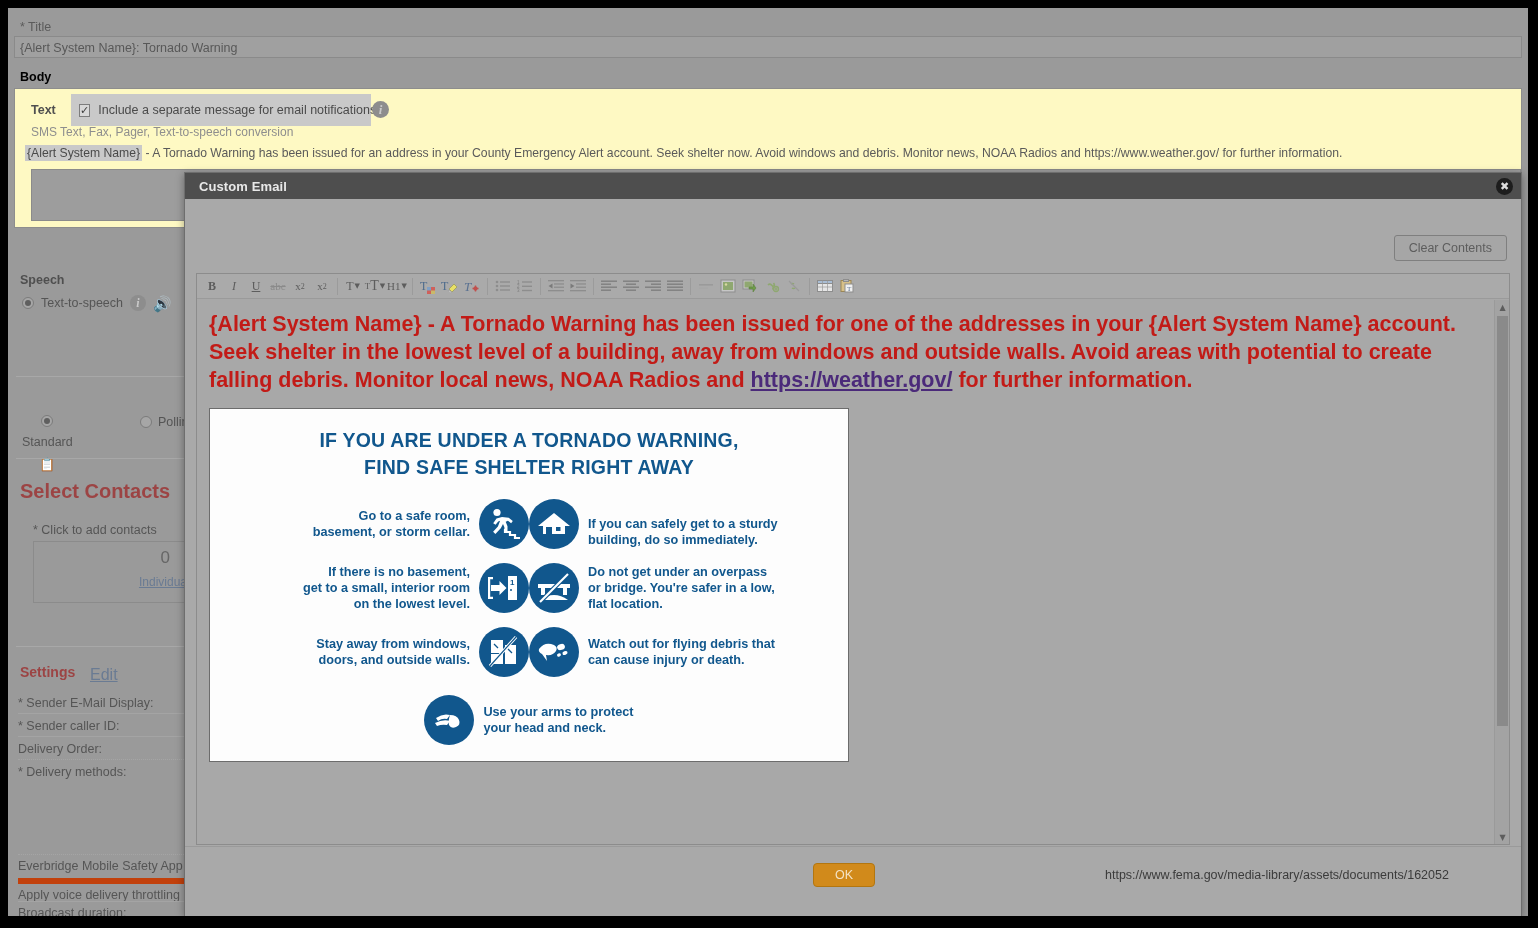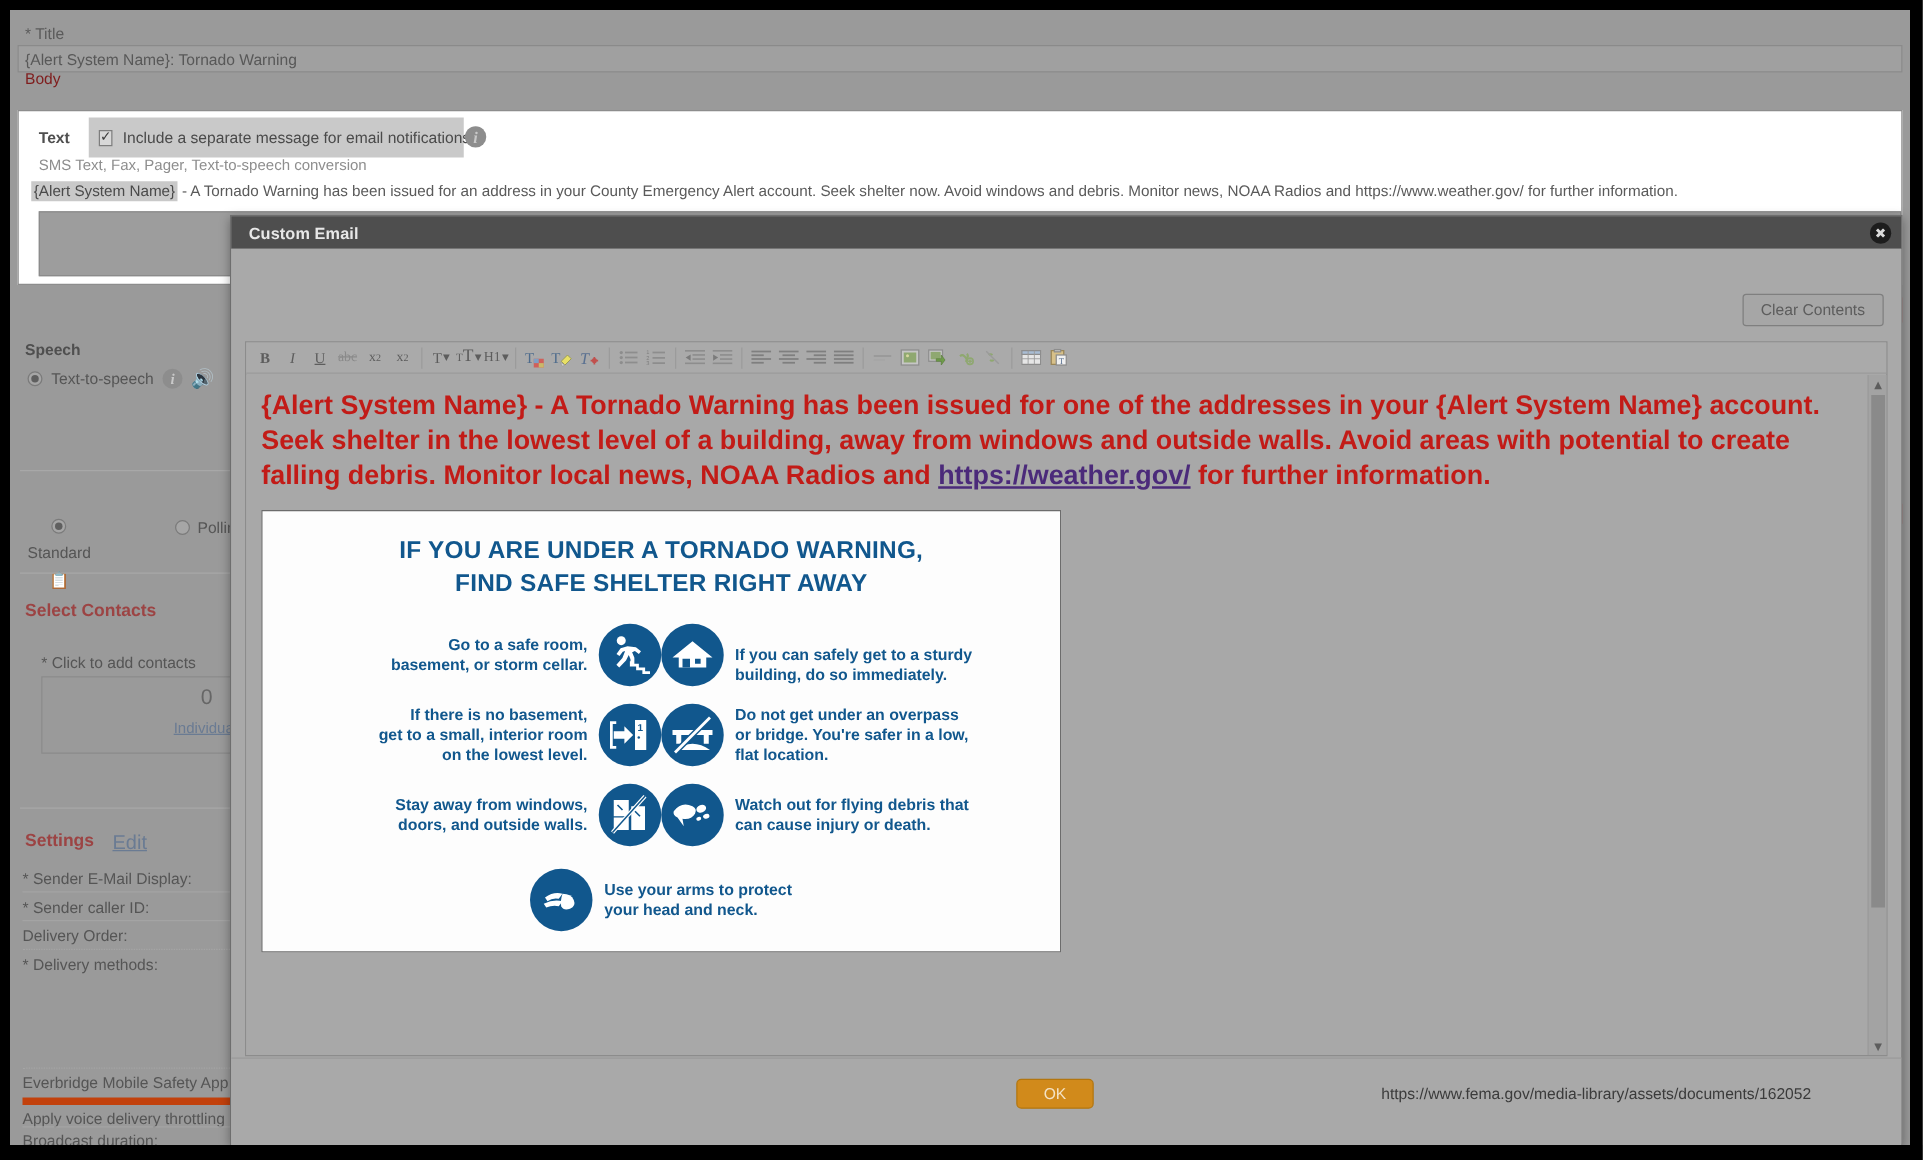--- a/index.html
+++ b/index.html
@@ -32,24 +32,24 @@
     background:#9a9a9a;
     color:#5a5a5a;
     z-index:1;
   }
 
   #title-label   { position:absolute; left:12px; top:12px; font-size:12.5px; color:#5b5b5b; }
   #title-input   { position:absolute; left:6px;  top:28px; width:1508px; height:22px;
                    background:#a0a0a0; border:1px solid #8a8a8a;
                    font-size:12.5px; color:#585858; padding:3px 5px; line-height:16px;
                    white-space:nowrap; overflow:hidden; }
-  #body-label    { position:absolute; left:12px; top:48px; font-size:12.5px; font-weight:normal; color:#7f1d1d; }
+  #body-label    { position:absolute; left:12px; top:62px; font-size:12.5px; font-weight:bold; color:#000000; }
 
   #text-panel    { position:absolute; left:6px; top:80px; width:1508px; height:140px;
-                   background:#ffffff; border:1px solid #8d8d8d; }
+                   background:#fef9c3; border:1px solid #8d8d8d; }
   #text-label    { position:absolute; left:16px; top:14px; font-size:12.5px; font-weight:bold; color:#4f4f4f; }
   #email-chk-box { position:absolute; left:56px; top:5px; width:300px; height:32px;
                    background:#c9c9c9; display:flex; align-items:center; padding-left:8px; gap:8px;}
   #email-chk     { width:13px; height:13px; background:#d8d8d8; border:1px solid #7d7d7d;
                    display:flex; align-items:center; justify-content:center;
                    font-size:11px; color:#3c3c3c; line-height:1; }
   #email-chk-lbl { font-size:12.5px; color:#4a4a4a; white-space:nowrap;}
   #info-i        { position:absolute; left:357px; top:12px; width:17px; height:17px; border-radius:50%;
                    background:#8d8d8d; color:#c9c9c9; font-style:italic; font-family:"Liberation Serif",serif;
                    font-size:13px; text-align:center; line-height:17px; font-weight:bold;}
@@ -68,21 +68,21 @@
   #tts-info      { width:16px; height:16px; border-radius:50%; background:#8d8d8d; color:#c9c9c9;
                    font-style:italic; font-family:"Liberation Serif",serif; font-size:12px;
                    text-align:center; line-height:16px; font-weight:bold;}
   #speaker-icon  { color:#9d4a4a; font-size:15px; line-height:15px;}
 
   #divider1      { position:absolute; left:8px; top:368px; width:176px; height:1px; background:#a8a8a8;}
   #type-row      { position:absolute; left:14px; top:407px; display:flex; align-items:center; gap:8px; font-size:12.5px; color:#555;flex-direction:column;}
   #polling-row   { position:absolute; left:132px; top:407px; display:flex; align-items:center; gap:6px; font-size:12.5px; color:#555;}
   #divider2      { position:absolute; left:8px; top:450px; width:176px; height:1px; background:#a8a8a8;}
 
-  #select-contacts-h { position:absolute; left:12px; top:472px; font-size:14px; font-weight:bold; color:#9c4444;}
+  #select-contacts-h { position:absolute; left:12px; top:472px; font-size:20px; font-weight:bold; color:#9c4444;}
   #click-add     { position:absolute; left:25px; top:515px; font-size:12.5px; color:#555;}
   #contacts-box  { position:absolute; left:25px; top:533px; width:160px; height:62px;
                    background:#9a9a9a; border:1px solid #8b8b8b;}
   #contacts-num  { position:absolute; right:22px; top:6px; font-size:17px; color:#666; }
   #contacts-link { position:absolute; right:5px; top:33px; font-size:12px; color:#6a7b93; text-decoration:underline;}
   #divider3      { position:absolute; left:8px; top:638px; width:176px; height:1px; background:#a8a8a8;}
 
   #settings-h    { position:absolute; left:12px; top:656px; font-size:14px; font-weight:bold; color:#9c4444;}
   #settings-edit { position:absolute; left:82px; top:658px; font-size:16px; color:#6a7b93; text-decoration:underline;}
   .srow          { position:absolute; left:10px; width:176px; font-size:12.5px; color:#555;

